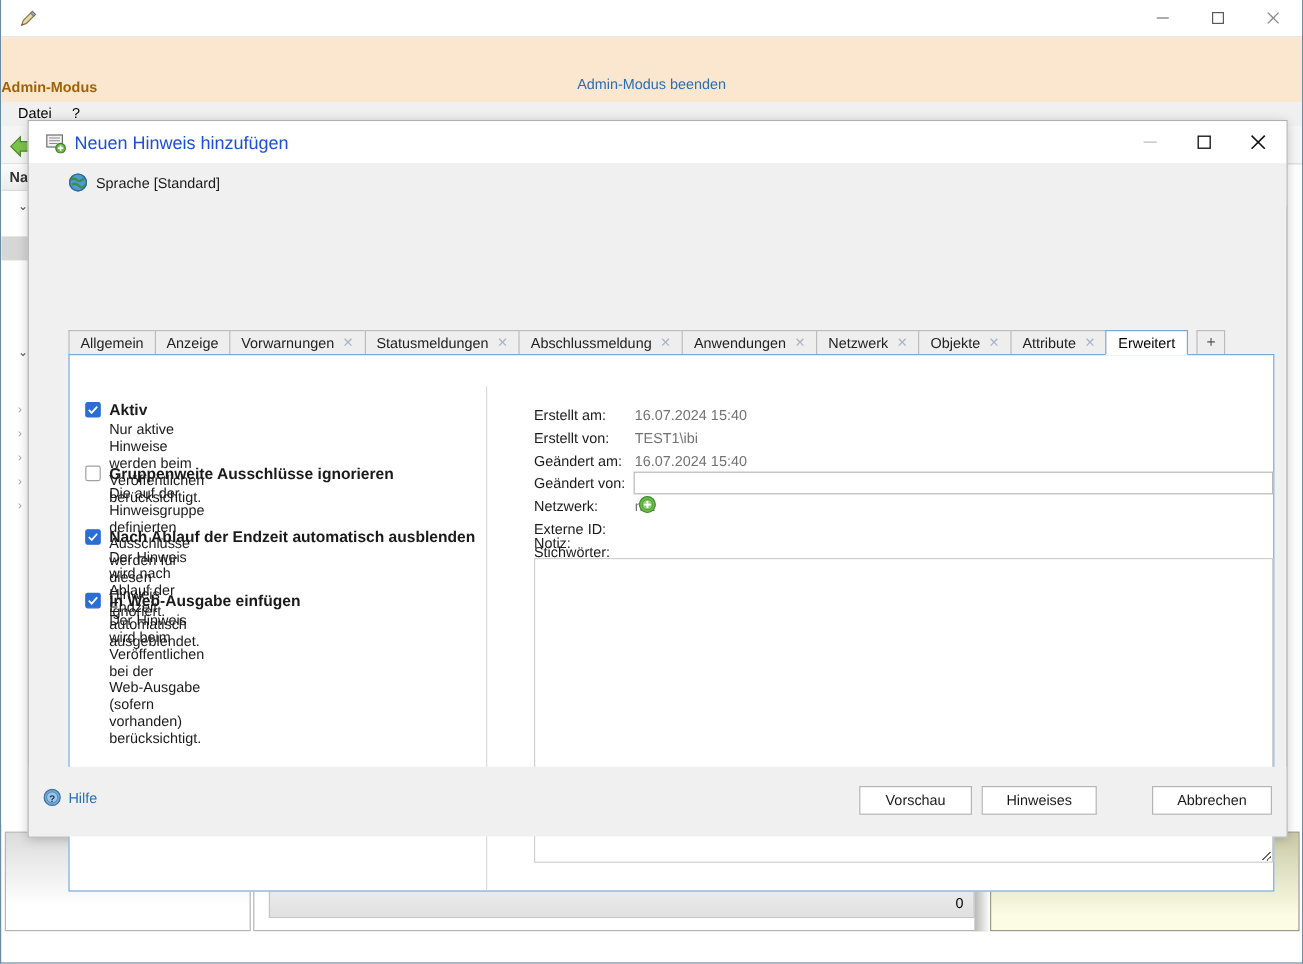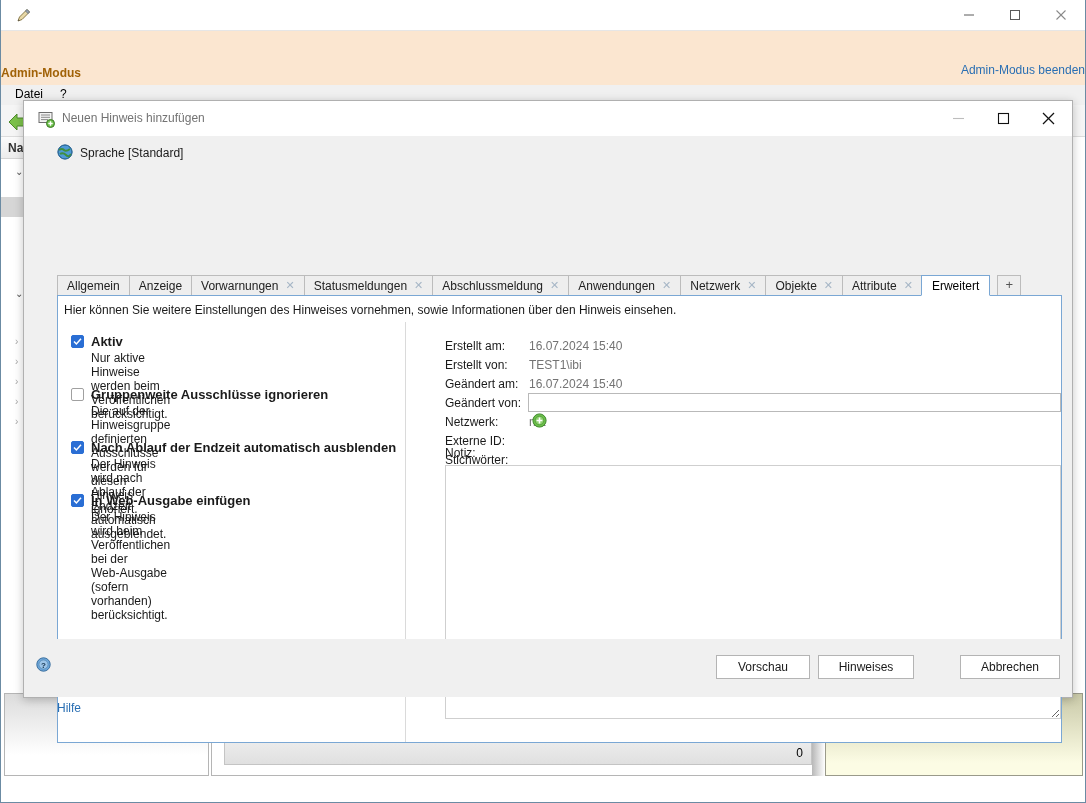--- a/index.html
+++ b/index.html
@@ -54,21 +54,21 @@
     width: 1084px; height: 54px;
     background: #fbe6d0;
   }
   #admin-banner .title {
     position: absolute; left: 0; top: 11px;
     width: 1084px; text-align: left;
     font-size: 12px; font-weight: bold; color: #a16207; margin-top: 24px;
   }
   #admin-banner .link {
     position: absolute; left: 0; top: 32px;
-    width: 1084px; text-align: right;
+    width: 1084px; text-align: center;
     font-size: 12px; color: #2a6fb3;
   }
 
   
   #menubar {
     position: absolute; left: 0; top: 85px;
     width: 1084px; height: 20px;
     background: #f0f0f0;
   }
   #menubar .mi {
@@ -178,21 +178,21 @@
     box-shadow: 0 2px 9px rgba(0,0,0,.22);
   }
   #dlg-titlebar {
     position: absolute; left: 0; top: 0;
     width: 1048px; height: 35px;
     background: #ffffff;
   }
   #dlg-titlebar .dlg-icon { position: absolute; left: 14px; top: 10px; }
   #dlg-titlebar .dlg-text {
     position: absolute; left: 38px; top: 10px;
-    font-size: 12px; color: #737373; white-space: nowrap;
+    font-size: 15px; color: #1d4ed8; white-space: nowrap;
   }
   .dwin-btn {
     position: absolute; top: 0;
     width: 45px; height: 34px;
     display: flex; align-items: center; justify-content: center;
   }
   #dlg-min { right: 91px; color: #b9b9b9; }
   #dlg-max { right: 46px; color: #111; }
   #dlg-close { right: 1px; color: #111; }
 
@@ -327,21 +327,21 @@
   }
 
   
   #dlg-footer {
     position: absolute; left: 0; bottom: 0;
     width: 1048px; height: 58px;
     background: #f0f0f0;
   }
   #help-link {
     position: absolute; left: 33px; top: 19px;
-    font-size: 12px; color: #2a6fb3; margin-top: 43px;
+    font-size: 12px; color: #2a6fb3;
   }
   #help-icon { position: absolute; left: 12px; top: 18px; }
   .dlg-btn {
     position: absolute; top: 16px;
     height: 24px;
     background: #ffffff;
     border: 1px solid #b4b4b4;
     font-size: 12px; color: #1a1a1a;
     display: flex; align-items: center; justify-content: center;
   }
@@ -486,21 +486,20 @@
           <circle cx="8" cy="8" r="7" fill="#4e9ad6" stroke="#2e6a9a" stroke-width="1"></circle>
           <path d="M2 6 Q5 4 7 6 T13 5" fill="none" stroke="#3f8f3f" stroke-width="2"></path>
           <path d="M3 10 Q6 8 9 11 T14 10" fill="none" stroke="#3f8f3f" stroke-width="2"></path>
           <ellipse cx="8" cy="8" rx="7" ry="7" fill="none" stroke="#2e6a9a" stroke-width="1"></ellipse>
         </svg>
       </span>
       <span class="g-text">Sprache [Standard]</span>
     </div>
 
     <div id="tabpanel">
-      <div id="intro-text">Hier können Sie weitere Einstellungen des Hinweises vornehmen, sowie Informationen über den Hinweis einsehen.</div>
       <div id="col-divider"></div>
 
       <div class="cb-item" style="top:38px">
         <span class="cb-box on">
           <svg width="9" height="9" viewBox="0 0 9 9">
               <path d="M1 4.5 L3.4 7 L8 1.8" fill="none" stroke="#ffffff" stroke-width="1.5"></path>
             </svg>
         </span>
         <span class="cb-title">Aktiv</span>
         <span class="cb-desc">Nur aktive Hinweise werden beim Veröffentlichen

